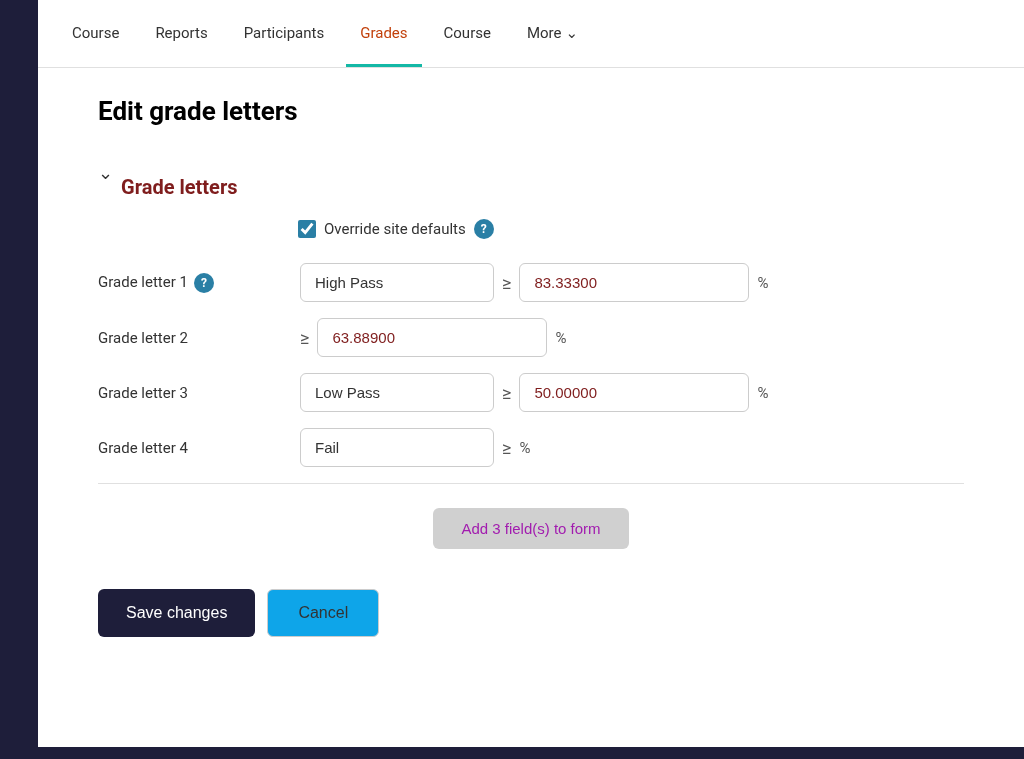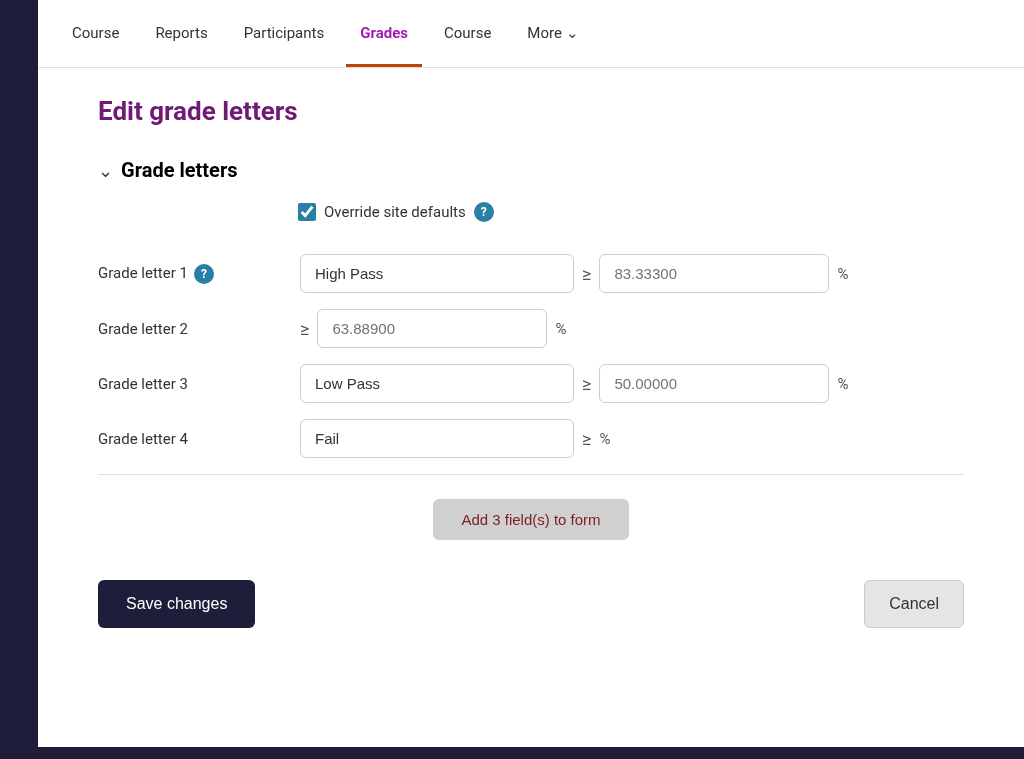--- a/index.html
+++ b/index.html
@@ -34,61 +34,62 @@
       padding: 22px 14px;
       font-size: 15px;
       color: #333;
       cursor: pointer;
       text-decoration: none;
       white-space: nowrap;
       border-bottom: 3px solid transparent;
       margin-bottom: -1px;
     }
     .nav-item.active {
-      color: #a21caf;
-      font-weight: 700;
-      border-bottom: 3px solid #c2410c;
+      color: #c2410c;
+      font-weight: 400;
+      border-bottom: 3px solid #14b8a6;
     }
     .nav-item.more {
       display: flex;
       align-items: center;
       gap: 4px;
     }
     .page-body {
       padding: 28px 60px;
       flex: 1;
     }
     .page-title {
       font-size: 26px;
       font-weight: 700;
-      color: #701a75;
-      margin-bottom: 32px;
+      color: #000000;
+      margin-bottom: 20px;
     }
     .section-header {
       display: flex;
       align-items: center;
       gap: 8px;
       margin-bottom: 20px;
     }
     .section-header h2 {
       font-size: 20px;
       font-weight: 700;
-      color: #000000;
+      color: #7f1d1d;
+      margin-top: 29px;
     }
     .chevron-icon {
       font-size: 18px;
       color: #333;
       cursor: pointer;
     }
     .override-row {
       display: flex;
       align-items: center;
       gap: 8px;
       margin-left: 200px;
-      margin-bottom: 32px;
+      margin-bottom: 24px;
     }
     .override-row input[type="checkbox"] {
       width: 18px;
       height: 18px;
       accent-color: #2a7fa5;
       cursor: pointer;
     }
     .override-label {
       font-size: 15px;
       color: #333;
@@ -121,86 +122,86 @@
       gap: 6px;
       flex-shrink: 0;
     }
     .grade-inputs {
       display: flex;
       align-items: center;
       gap: 8px;
       margin-left: 50px;
     }
     .grade-name-input {
-      width: 274px;
+      width: 194px;
       padding: 10px 14px;
       border: 1px solid #ccc;
       border-radius: 6px;
       font-size: 15px;
       color: #333;
       outline: none;
     }
     .gte-symbol {
       font-size: 18px;
       color: #555;
       flex-shrink: 0;
     }
     .grade-value-input {
       width: 230px;
       padding: 10px 14px;
       border: 1px solid #ccc;
       border-radius: 6px;
       font-size: 15px;
-      color: #737373;
+      color: #7f1d1d;
       outline: none;
     }
     .percent-symbol {
       font-size: 15px;
       color: #555;
       flex-shrink: 0;
     }
     .divider {
       border: none;
       border-top: 1px solid #e0e0e0;
       margin: 16px 0 24px 0;
     }
     .add-fields-btn {
       background: #d0d0d0;
-      color: #7f1d1d;
+      color: #a21caf;
       border: none;
       border-radius: 6px;
       padding: 12px 28px;
       font-size: 15px;
       cursor: pointer;
       margin-bottom: 20px;
       display: block;
       margin-left: auto;
       margin-right: auto;
     }
     .action-buttons {
       display: flex;
       gap: 12px;
-      justify-content: space-between;
+      justify-content: flex-start;
     }
     .save-btn {
       background: #1e1e3a;
       color: white;
       border: none;
       border-radius: 6px;
       padding: 14px 28px;
       font-size: 16px;
       cursor: pointer;
       font-weight: 500;
     }
     .cancel-btn {
-      background: #e5e5e5;
+      background: #0ea5e9;
       color: #333;
       border: 1px solid #ccc;
       border-radius: 6px;
-      padding: 14px 24px;
+      padding: 14px 30px;
       font-size: 16px;
       cursor: pointer;
     }
     .bottom-bar {
       height: 12px;
       background: #1e1e3a;
       margin-top: auto;
     }
     .add-fields-container {
       display: flex;

